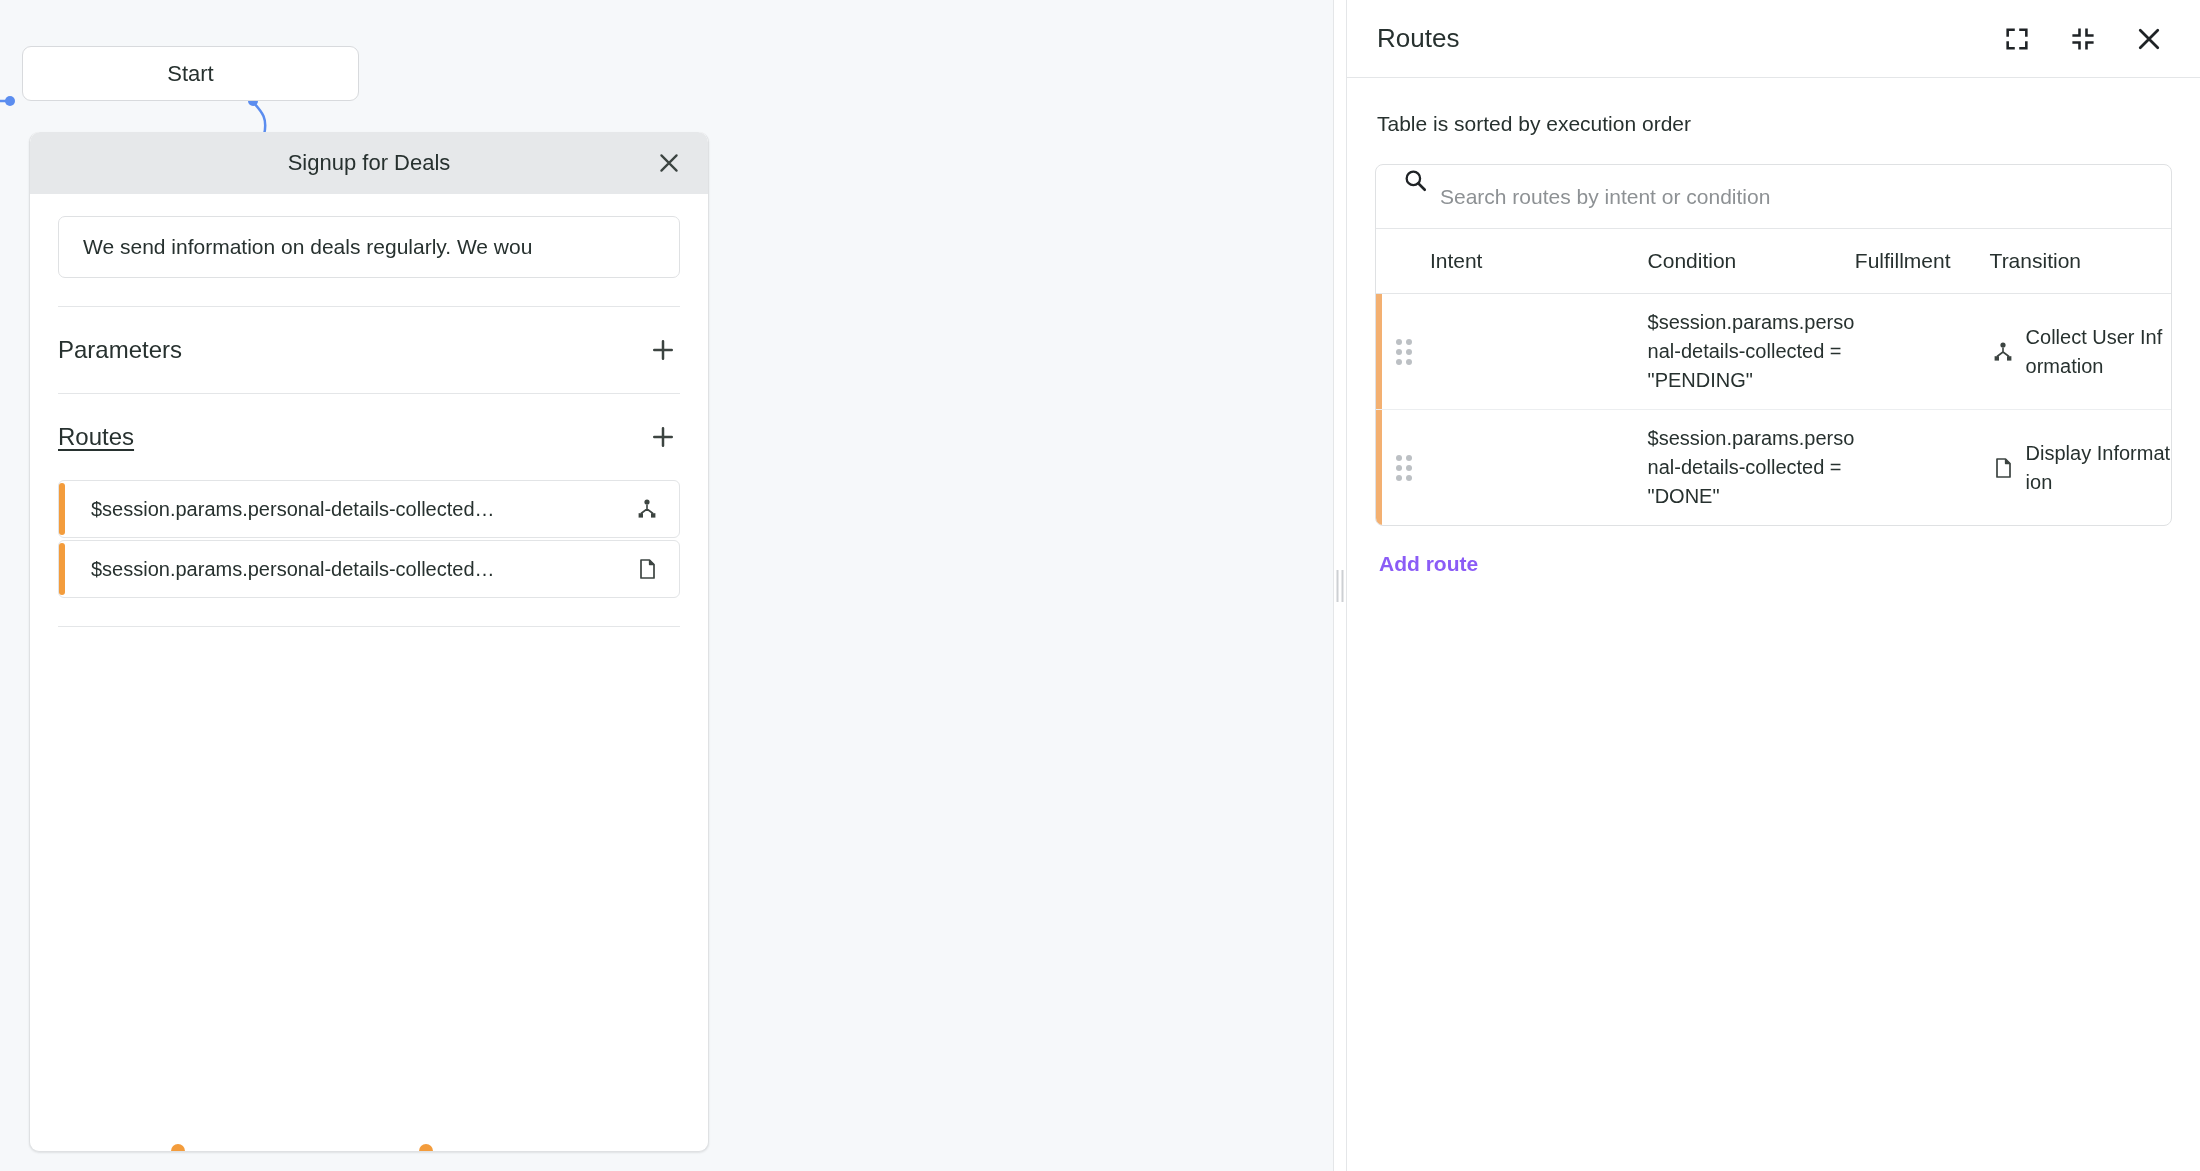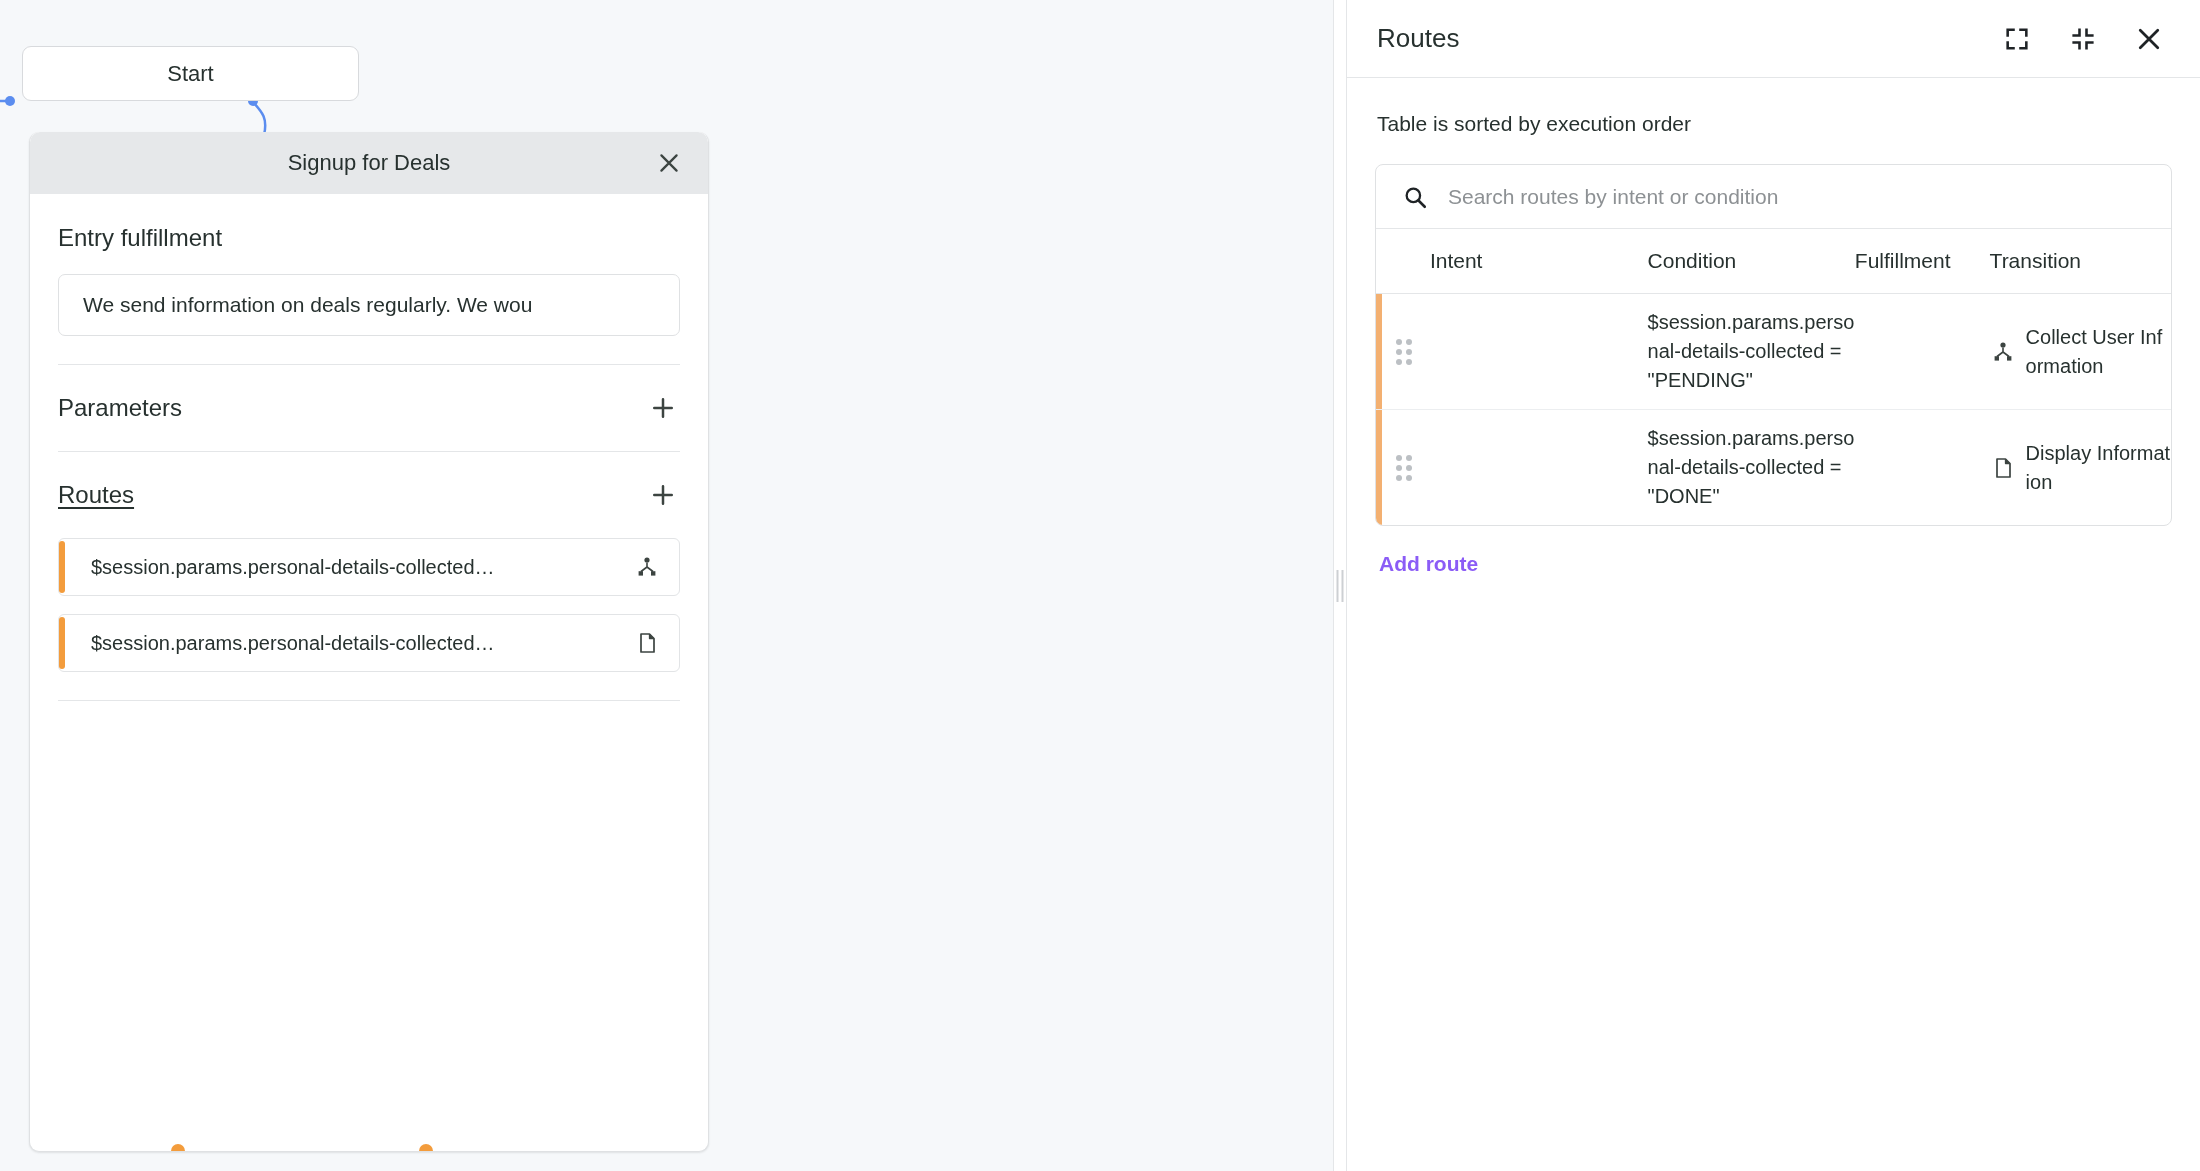--- a/index.html
+++ b/index.html
@@ -116,21 +116,21 @@
     padding: 26px 28px 26px 28px;
   }
   .sec-row .label { font-size: 24px; color: #27312f; }
   .sec-row .label.underlined { text-decoration: underline; text-underline-offset: 4px; }
   .plus-btn {
     width: 34px; height: 34px;
     display:flex; align-items:center; justify-content:center;
     cursor: pointer;
   }
 
-  .route-list { padding: 0 28px 0 28px; display:flex; flex-direction:column; gap: 18px; }
+  .route-list { padding: 0 28px 0 28px; display:flex; flex-direction:column; gap: 2px; }
   .route-chip {
     position: relative;
     height: 58px;
     background: #fff;
     border: 1px solid #e2e4e6;
     border-radius: 6px;
     display: flex;
     align-items: center;
     padding-left: 32px;
     padding-right: 18px;
@@ -232,25 +232,24 @@
   .table-wrap {
     margin-top: 28px;
     border: 1px solid #dfe1e3;
     border-radius: 8px;
     overflow: hidden;
     background: #fff;
   }
 
   .search-row {
     display: flex;
-    align-items: center;
     height: 64px;
     padding: 0 24px;
     border-bottom: 1px solid #e4e6e8;
-    gap: 18px;
+    gap: 10px;
   }
   .search-icon { width: 30px; height: 30px; display:flex; align-items:center; justify-content:center; }
   .search-input {
     flex: 1;
     border: none;
     outline: none;
     font-size: 21px;
     color: #27312f;
     font-family: "Liberation Sans", sans-serif;
     background: transparent;
@@ -338,21 +337,20 @@
         <span class="node-card-title">Signup for Deals</span>
         <span class="node-card-close">
           <svg width="26" height="26" viewBox="0 0 24 24">
             <path d="M5 5 L19 19 M19 5 L5 19" stroke="#3c4441" stroke-width="2.1" stroke-linecap="round"></path>
           </svg>
         </span>
       </div>
 
       <div class="node-card-body">
 
-        <div class="section-title">Entry fulfillment</div>
 
         <div class="ff-input-wrap">
           <input class="ff-input" type="text" value="We send information on deals regularly. We wou" style="">
         </div>
 
         <div class="hr"></div>
 
         <div class="sec-row">
           <span class="label">Parameters</span>
           <span class="plus-btn">

